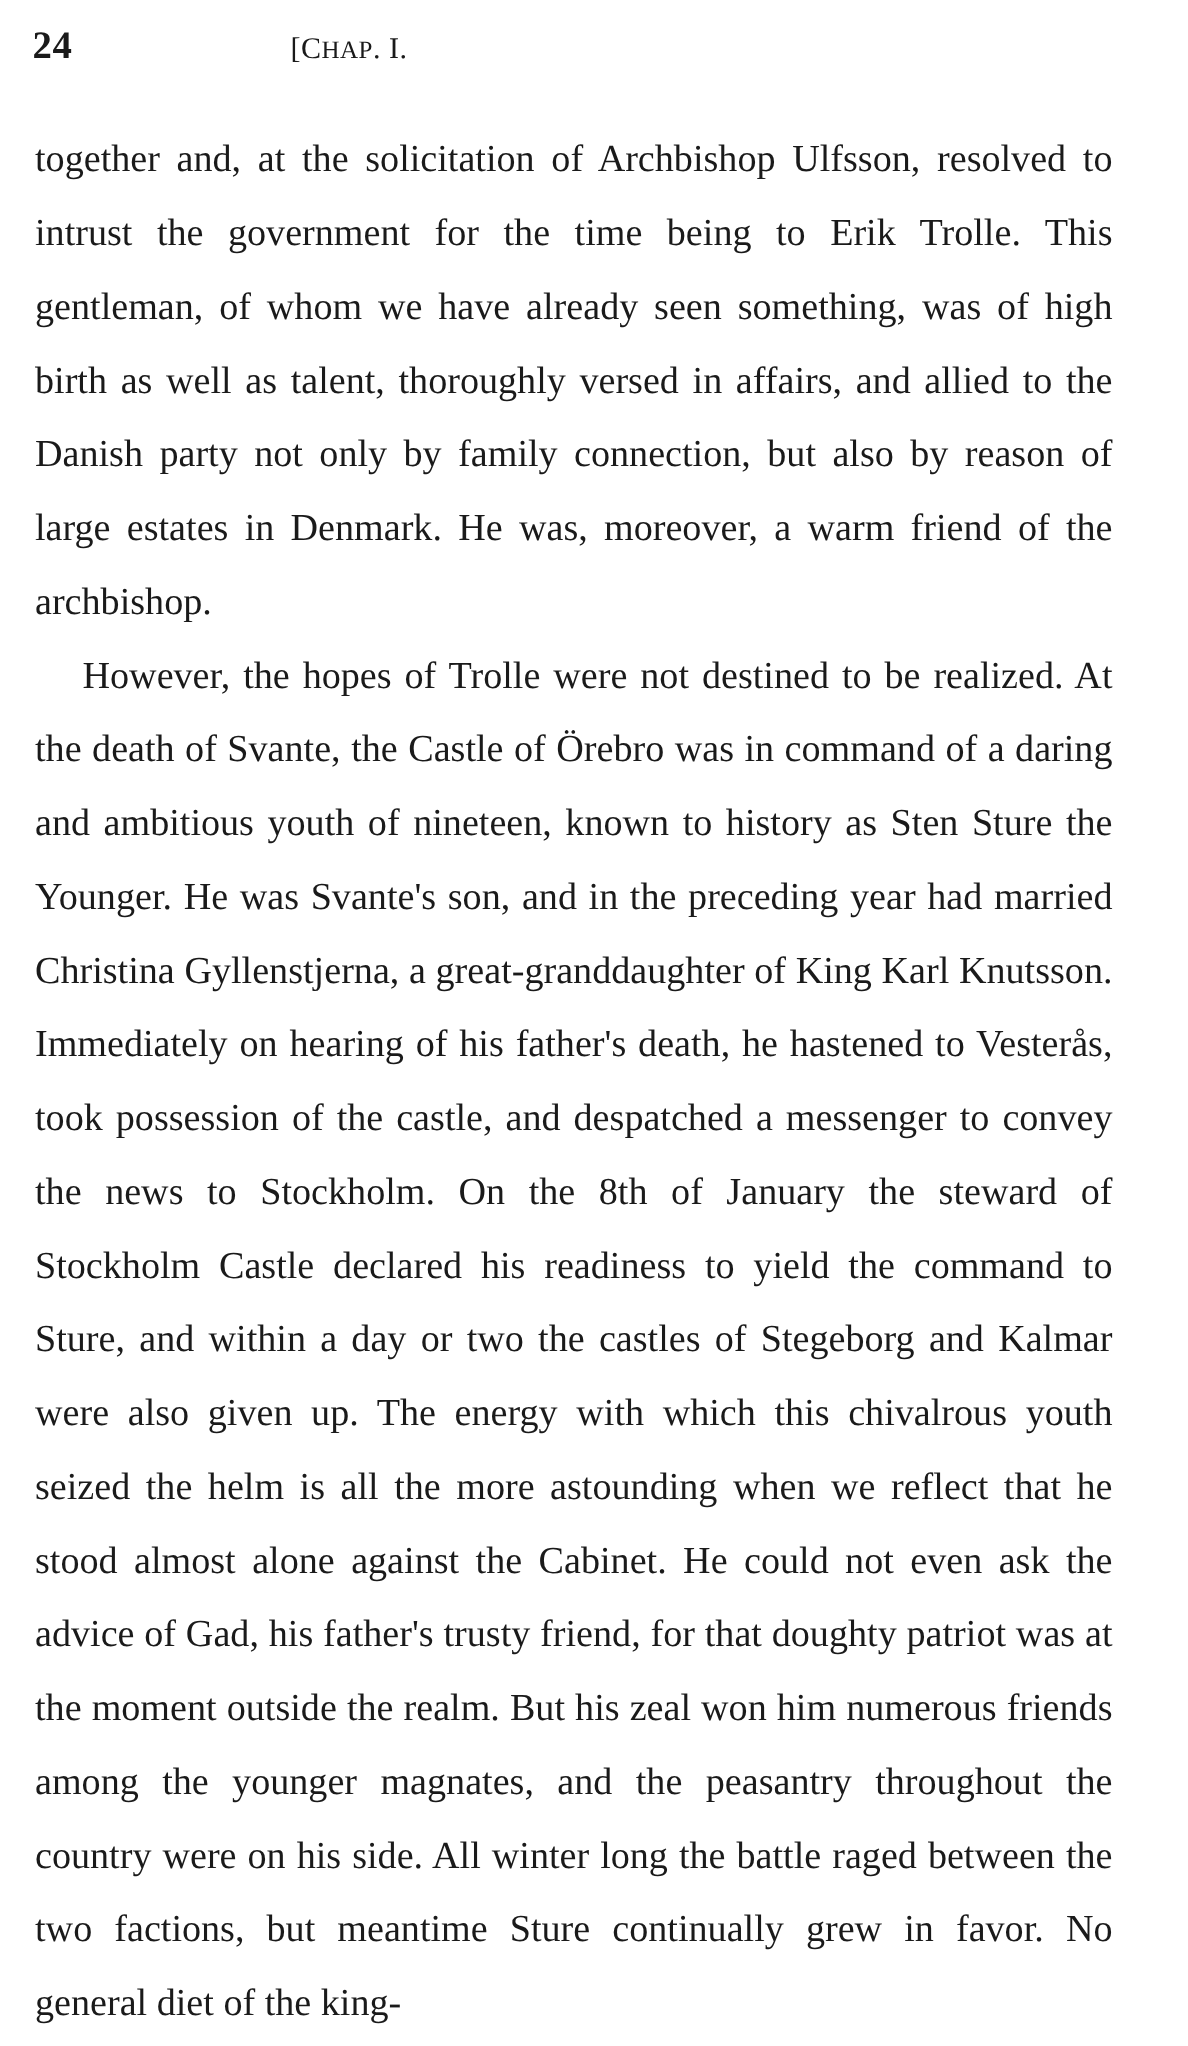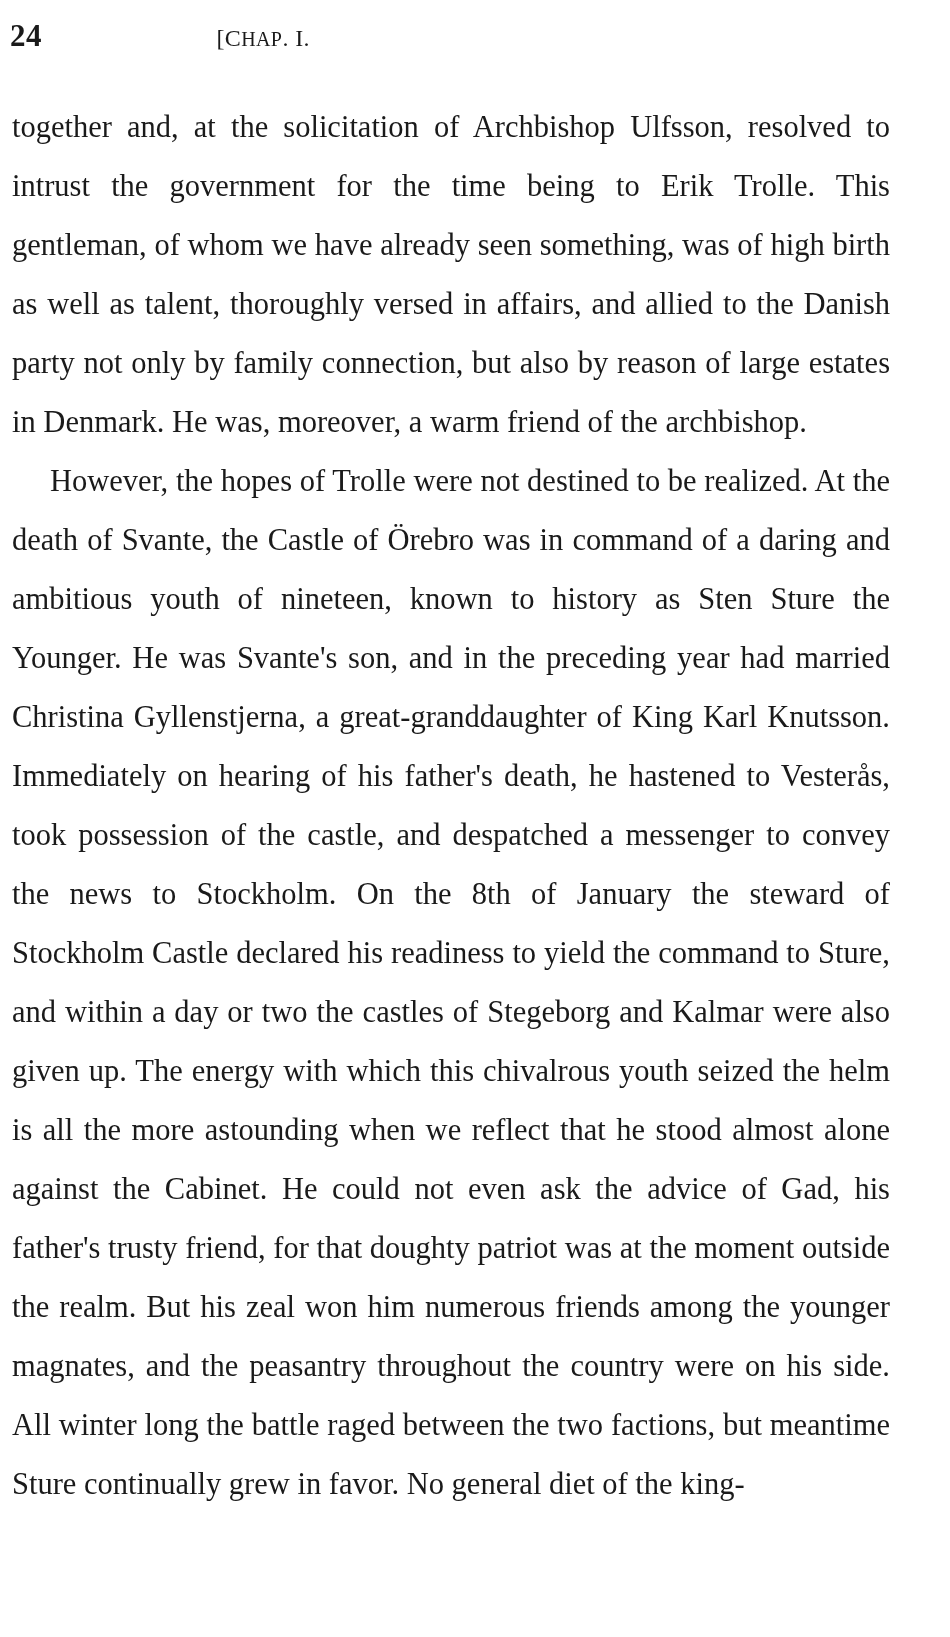--- a/index.html
+++ b/index.html
@@ -12,21 +12,21 @@
     height: 1637px;
     font-family: "Liberation Serif", serif;
     color: #1a1a1a;
     overflow: hidden;
   }
   .page {
     position: relative;
     width: 950px;
     height: 1637px;
     box-sizing: border-box;
-    padding: 18px 54px 0 2px;
+    padding: 18px 54px 0 18px;
   }
   .running-head {
     display: flex;
     align-items: baseline;
     width: 100%;
     margin: 0 0 44px 0;
     padding: 0 0 0 8px;
     box-sizing: border-box;
   }
   .folio {

